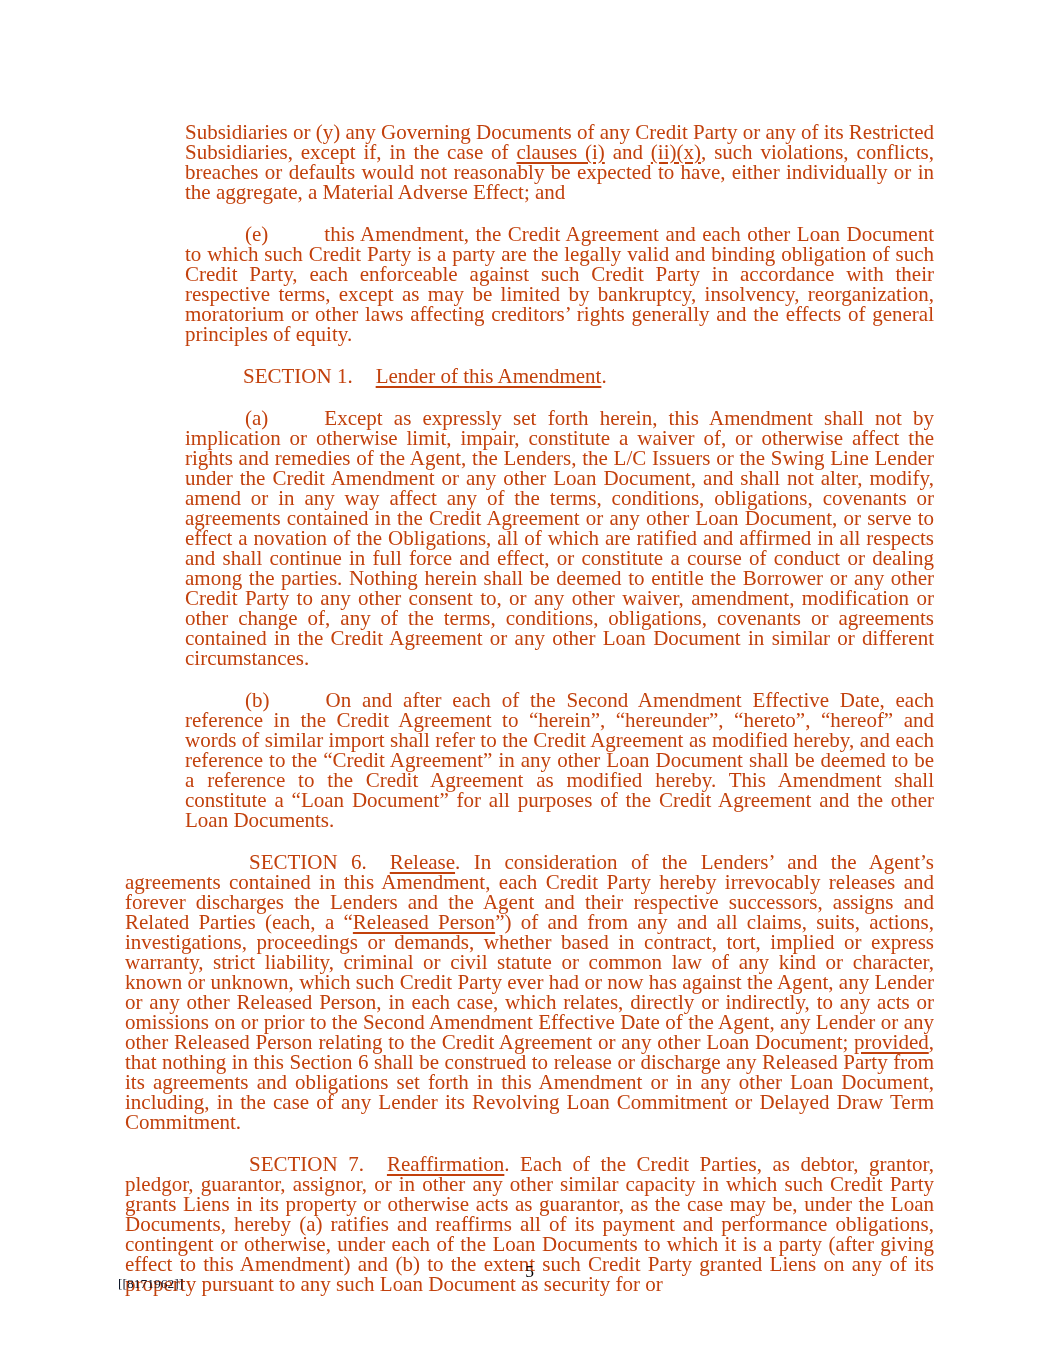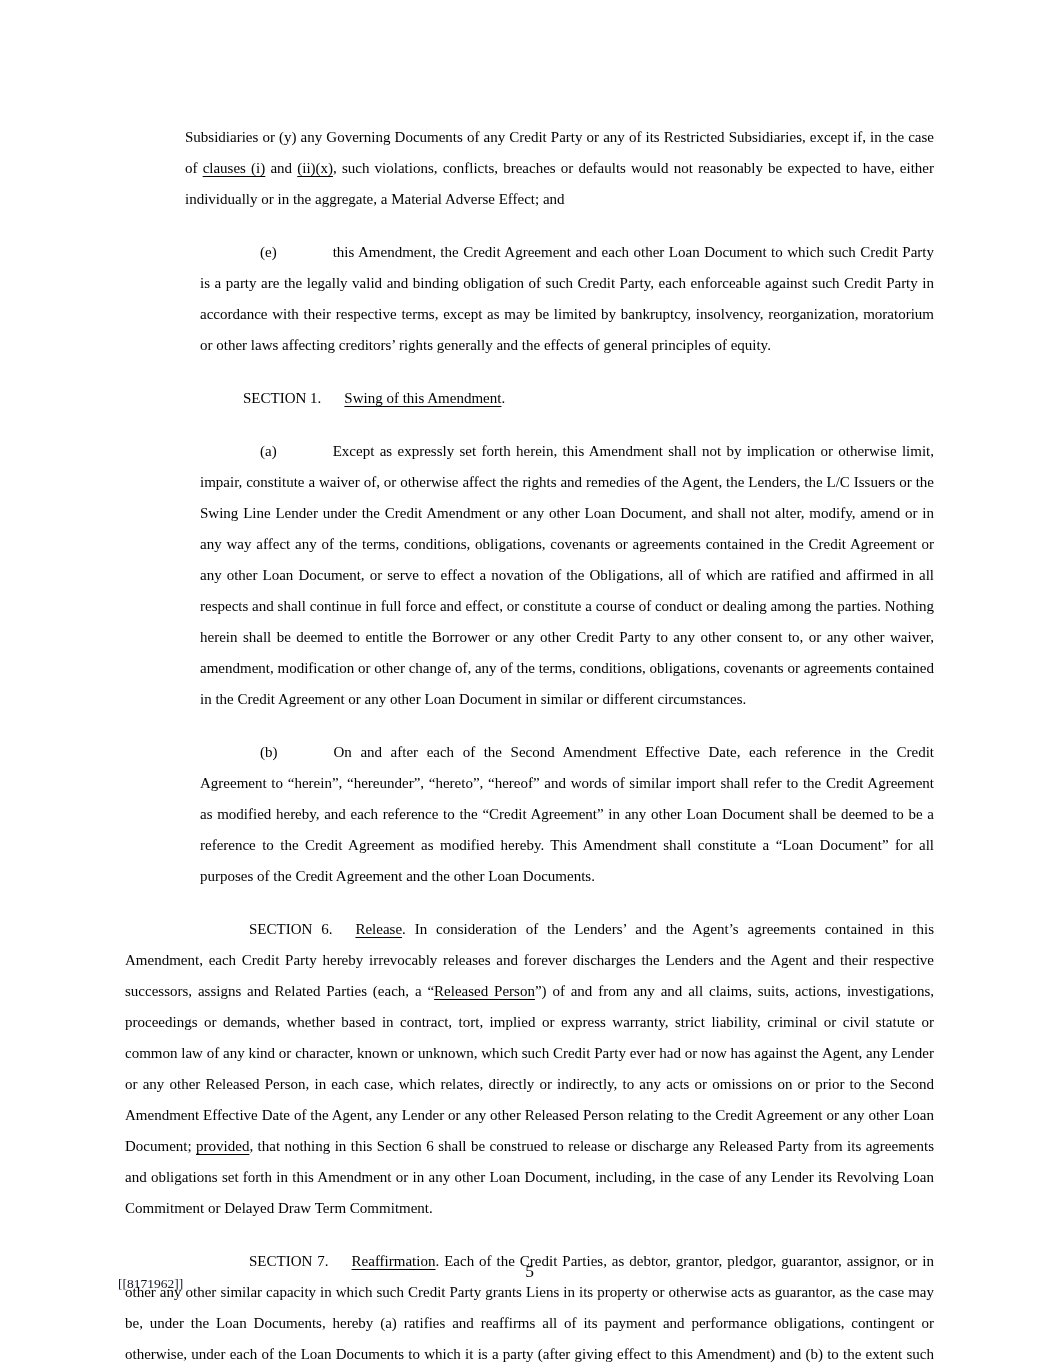--- a/index.html
+++ b/index.html
@@ -17,27 +17,27 @@
     overflow: hidden;
   }
   .content {
     position: absolute;
     left: 125px;
     top: 122px;
     width: 809px;
   }
   .para {
     margin: 0 0 22px 0;
-    font-size: 15px;
-    line-height: 31px;
+    font-size: 21px;
+    line-height: 20px;
     text-align: justify;
-    color: #000000;
+    color: #c2410c;
   }
   .para.indented { margin-left: 60px; }
-  .para.indented-first { margin-left: 75px; text-indent: 60px; }
+  .para.indented-first { margin-left: 60px; text-indent: 60px; }
   .para.heading { text-indent: 118px; }
   .para.full-first { text-indent: 124px; font-family: Liberation Serif, serif; }
   .tab-wide { display: inline-block; width: 56px; }
   .tab-sm { display: inline-block; width: 23px; }
   .u { text-decoration: underline; text-underline-offset: 3px; }
   .footer-pagenum {
     position: absolute;
     left: 125px;
     top: 1261px;
     width: 809px;
@@ -53,21 +53,21 @@
     color: #0f172a;
   }
 </style>
 </head>
 <body>
 
 <div class="page">
   <main class="content" id="document-content">
       <p class="para indented"><span>Subsidiaries or (y) any Governing Documents of any Credit Party or any of its Restricted Subsidiaries, except if, in the case of </span><span class="u">clauses (i)</span><span> and </span><span class="u">(ii)(x)</span><span>, such violations, conflicts, breaches or defaults would not reasonably be expected to have, either individually or in the aggregate, a Material Adverse Effect; and</span></p>
       <p class="para indented-first"><span>(e)</span><span class="tab-wide"></span><span>this Amendment, the Credit Agreement and each other Loan Document to which such Credit Party is a party are the legally valid and binding obligation of such Credit Party, each enforceable against such Credit Party in accordance with their respective terms, except as may be limited by bankruptcy, insolvency, reorganization, moratorium or other laws affecting creditors’ rights generally and the effects of general principles of equity.</span></p>
-      <p class="para heading"><span>SECTION 1.</span><span class="tab-sm"></span><span class="u">Swing of this Amendment</span><span>.</span></p>
+      <p class="para heading"><span>SECTION 1.</span><span class="tab-sm"></span><span class="u">Lender of this Amendment</span><span>.</span></p>
       <p class="para indented-first"><span>(a)</span><span class="tab-wide"></span><span>Except as expressly set forth herein, this Amendment shall not by implication or otherwise limit, impair, constitute a waiver of, or otherwise affect the rights and remedies of the Agent, the Lenders, the L/C Issuers or the Swing Line Lender under the Credit Amendment or any other Loan Document, and shall not alter, modify, amend or in any way affect any of the terms, conditions, obligations, covenants or agreements contained in the Credit Agreement or any other Loan Document, or serve to effect a novation of the Obligations, all of which are ratified and affirmed in all respects and shall continue in full force and effect, or constitute a course of conduct or dealing among the parties. Nothing herein shall be deemed to entitle the Borrower or any other Credit Party to any other consent to, or any other waiver, amendment, modification or other change of, any of the terms, conditions, obligations, covenants or agreements contained in the Credit Agreement or any other Loan Document in similar or different circumstances.</span></p>
       <p class="para indented-first"><span>(b)</span><span class="tab-wide"></span><span>On and after each of the Second Amendment Effective Date, each reference in the Credit Agreement to “herein”, “hereunder”, “hereto”, “hereof” and words of similar import shall refer to the Credit Agreement as modified hereby, and each reference to the “Credit Agreement” in any other Loan Document shall be deemed to be a reference to the Credit Agreement as modified hereby. This Amendment shall constitute a “Loan Document” for all purposes of the Credit Agreement and the other Loan Documents.</span></p>
       <p class="para full-first"><span>SECTION 6.</span><span class="tab-sm"></span><span class="u">Release</span><span>. In consideration of the Lenders’ and the Agent’s agreements contained in this Amendment, each Credit Party hereby irrevocably releases and forever discharges the Lenders and the Agent and their respective successors, assigns and Related Parties (each, a “</span><span class="u">Released Person</span><span>”) of and from any and all claims, suits, actions, investigations, proceedings or demands, whether based in contract, tort, implied or express warranty, strict liability, criminal or civil statute or common law of any kind or character, known or unknown, which such Credit Party ever had or now has against the Agent, any Lender or any other Released Person, in each case, which relates, directly or indirectly, to any acts or omissions on or prior to the Second Amendment Effective Date of the Agent, any Lender or any other Released Person relating to the Credit Agreement or any other Loan Document; </span><span class="u">provided</span><span>, that nothing in this Section 6 shall be construed to release or discharge any Released Party from its agreements and obligations set forth in this Amendment or in any other Loan Document, including, in the case of any Lender its Revolving Loan Commitment or Delayed Draw Term Commitment.</span></p>
       <p class="para full-first"><span>SECTION 7.</span><span class="tab-sm"></span><span class="u">Reaffirmation</span><span>. Each of the Credit Parties, as debtor, grantor, pledgor, guarantor, assignor, or in other any other similar capacity in which such Credit Party grants Liens in its property or otherwise acts as guarantor, as the case may be, under the Loan Documents, hereby (a) ratifies and reaffirms all of its payment and performance obligations, contingent or otherwise, under each of the Loan Documents to which it is a party (after giving effect to this Amendment) and (b) to the extent such Credit Party granted Liens on any of its property pursuant to any such Loan Document as security for or</span></p>
     </main>
   <div class="footer-pagenum">5</div>
   <div class="footer-stamp">[[8171962]]</div>
 </div>
 
 </body></html>

